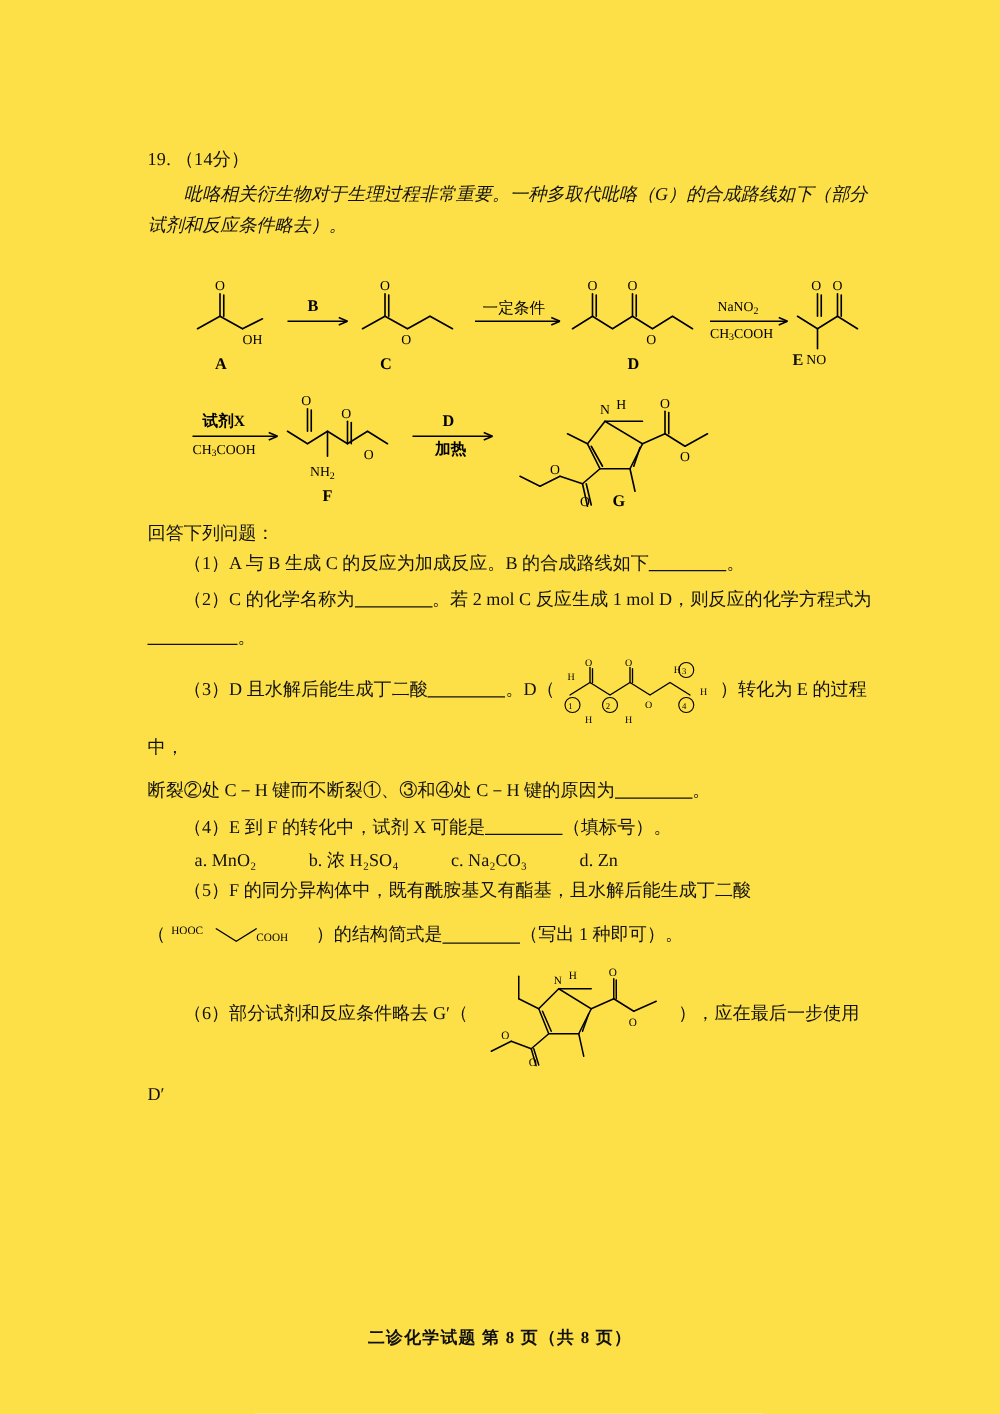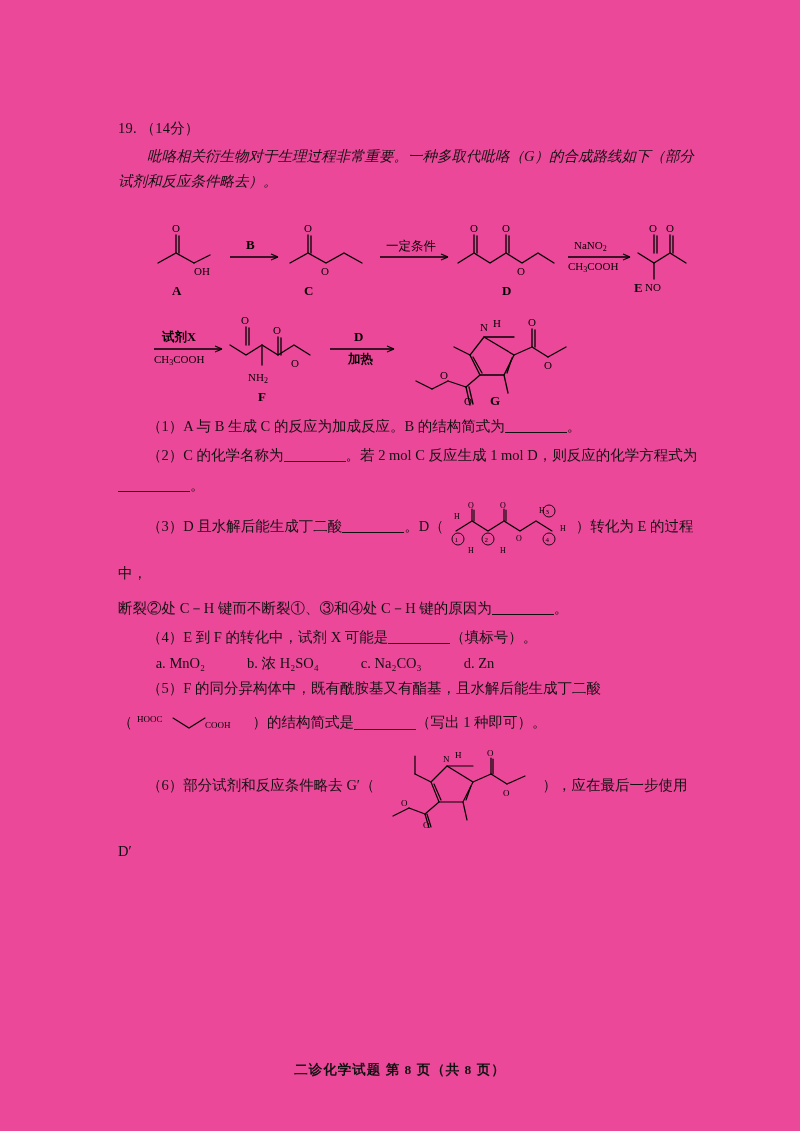--- a/index.html
+++ b/index.html
@@ -13,21 +13,21 @@
     position: relative;
     font-family: "Liberation Serif", "DejaVu Serif", serif;
     color: #111;
     overflow: hidden;
   }
   .page {
     position: absolute;
     left: 0; top: 0;
     width: 800px;
     height: 1131px;
-    background: #ec4899;
+    background: #fde047;
   }
   .content {
     position: absolute;
     left: 118px;
     top: 118px;
     width: 580px;
   }
   .q-head {
     font-size: 14.5px;
     line-height: 1.5;
@@ -228,23 +228,24 @@
         <text x="362" y="30" font-size="11" font-family="'Liberation Serif',serif">N</text>
         <text x="375" y="26" font-size="11" font-family="'Liberation Serif',serif">H</text>
         <text x="410" y="25" font-size="11" font-family="'Liberation Serif',serif">O</text>
         <text x="426" y="68" font-size="11" font-family="'Liberation Serif',serif">O</text>
         <text x="346" y="104" font-size="11" font-family="'Liberation Serif',serif">O</text>
         <text x="322" y="78" font-size="11" font-family="'Liberation Serif',serif">O</text>
         <text x="372" y="104" font-size="13" font-weight="bold" font-family="'Liberation Serif',serif">G</text>
       </svg>
     </div>
 
+    <div class="answer-head">回答下列问题：</div>
 
     <div class="sub indent1">
-      <span>（1）</span><span>A 与 B 生成 C 的反应为加成反应。B 的结构简式为</span><span class="blank"></span><span>。</span>
+      <span>（1）</span><span>A 与 B 生成 C 的反应为加成反应。B 的合成路线如下</span><span class="blank"></span><span>。</span>
     </div>
 
     <div class="sub indent1">
       <span>（2）</span><span>C 的化学名称为</span><span class="blank"></span><span>。若 2 mol C 反应生成 1 mol D，则反应的化学方程式为</span>
     </div>
     <div class="sub indent0">
       <span class="blank lg"></span><span>。</span>
     </div>
 
     <div class="sub indent1" style="line-height:2.6;">

